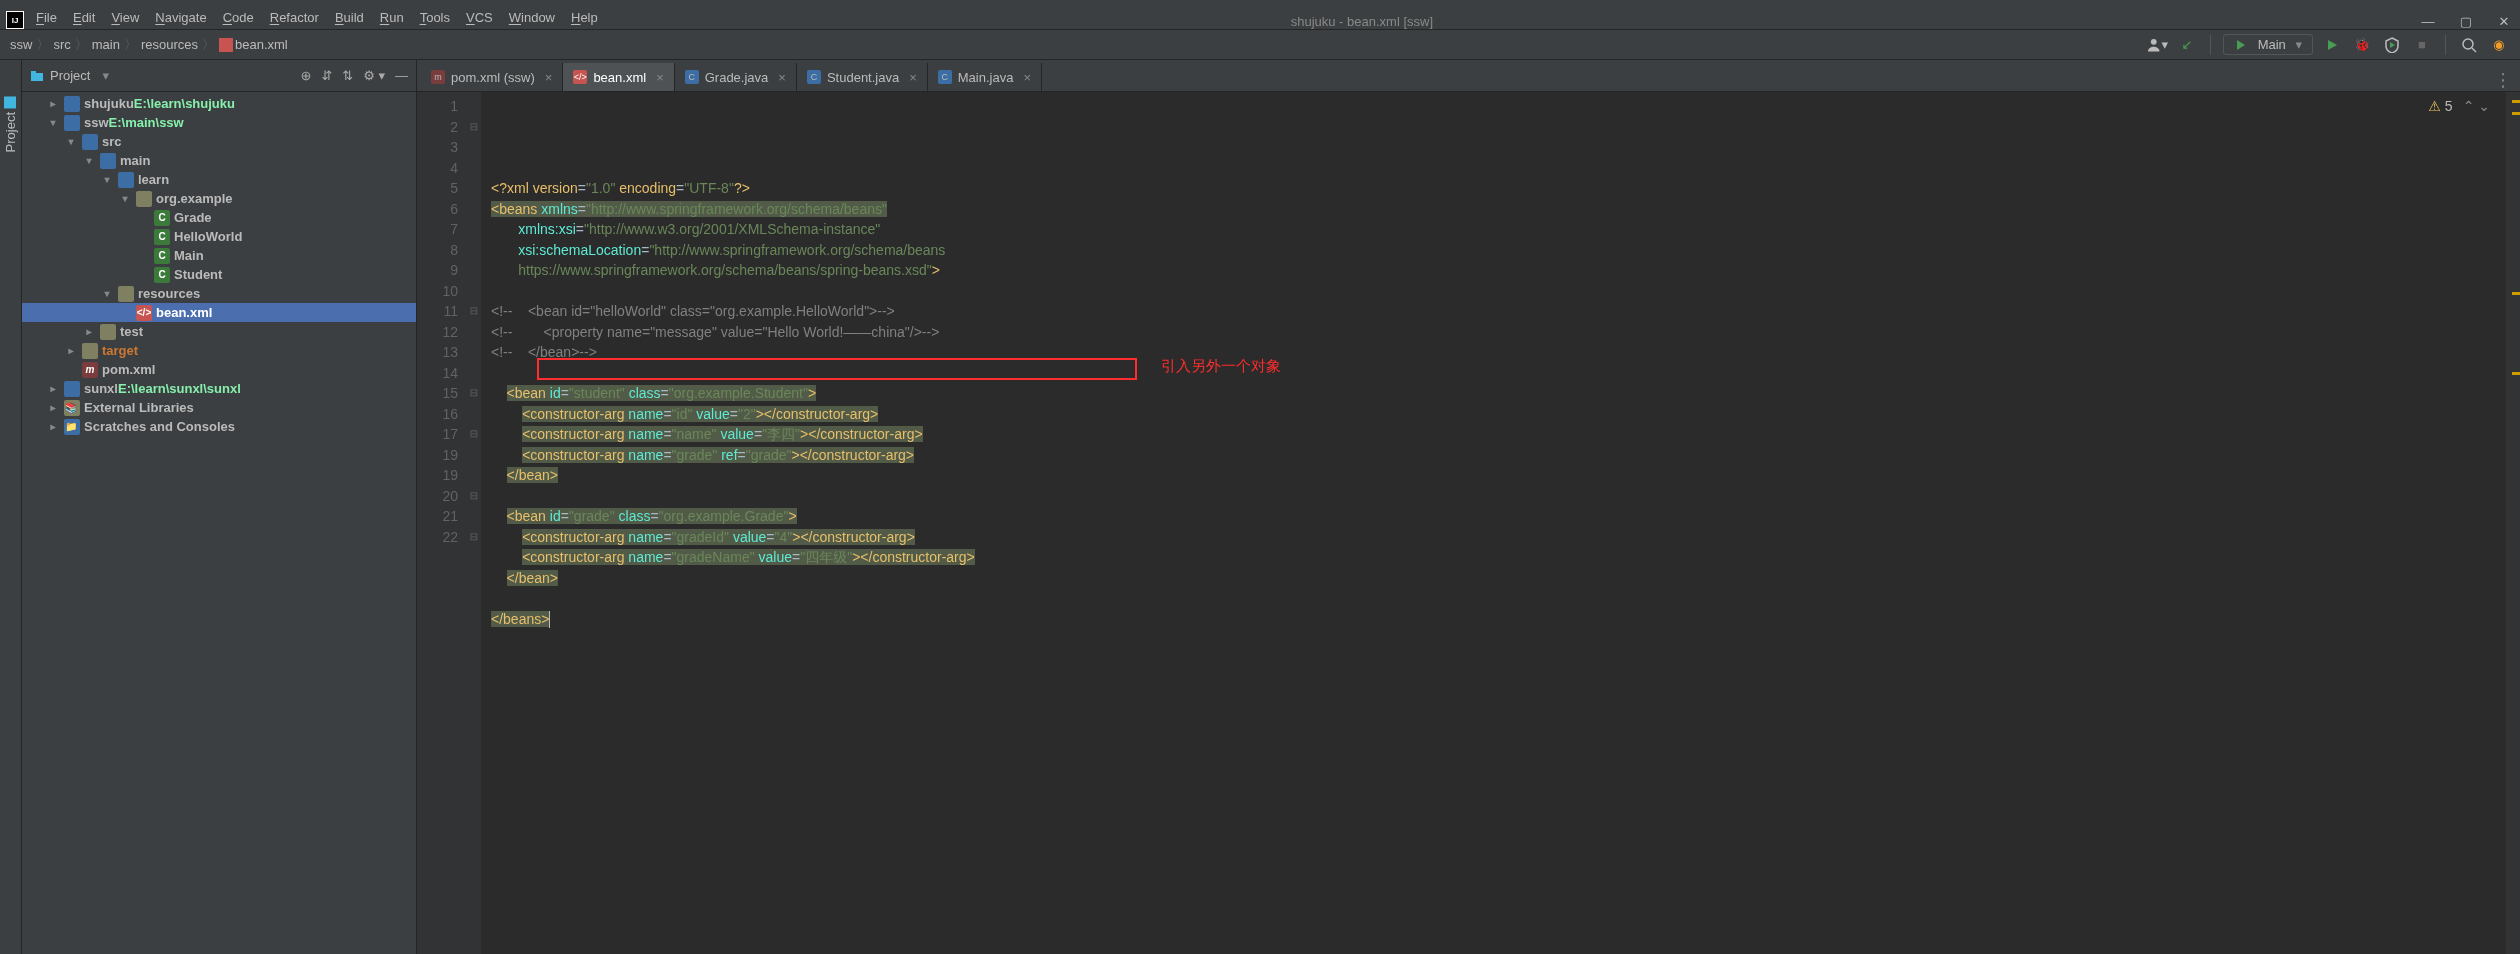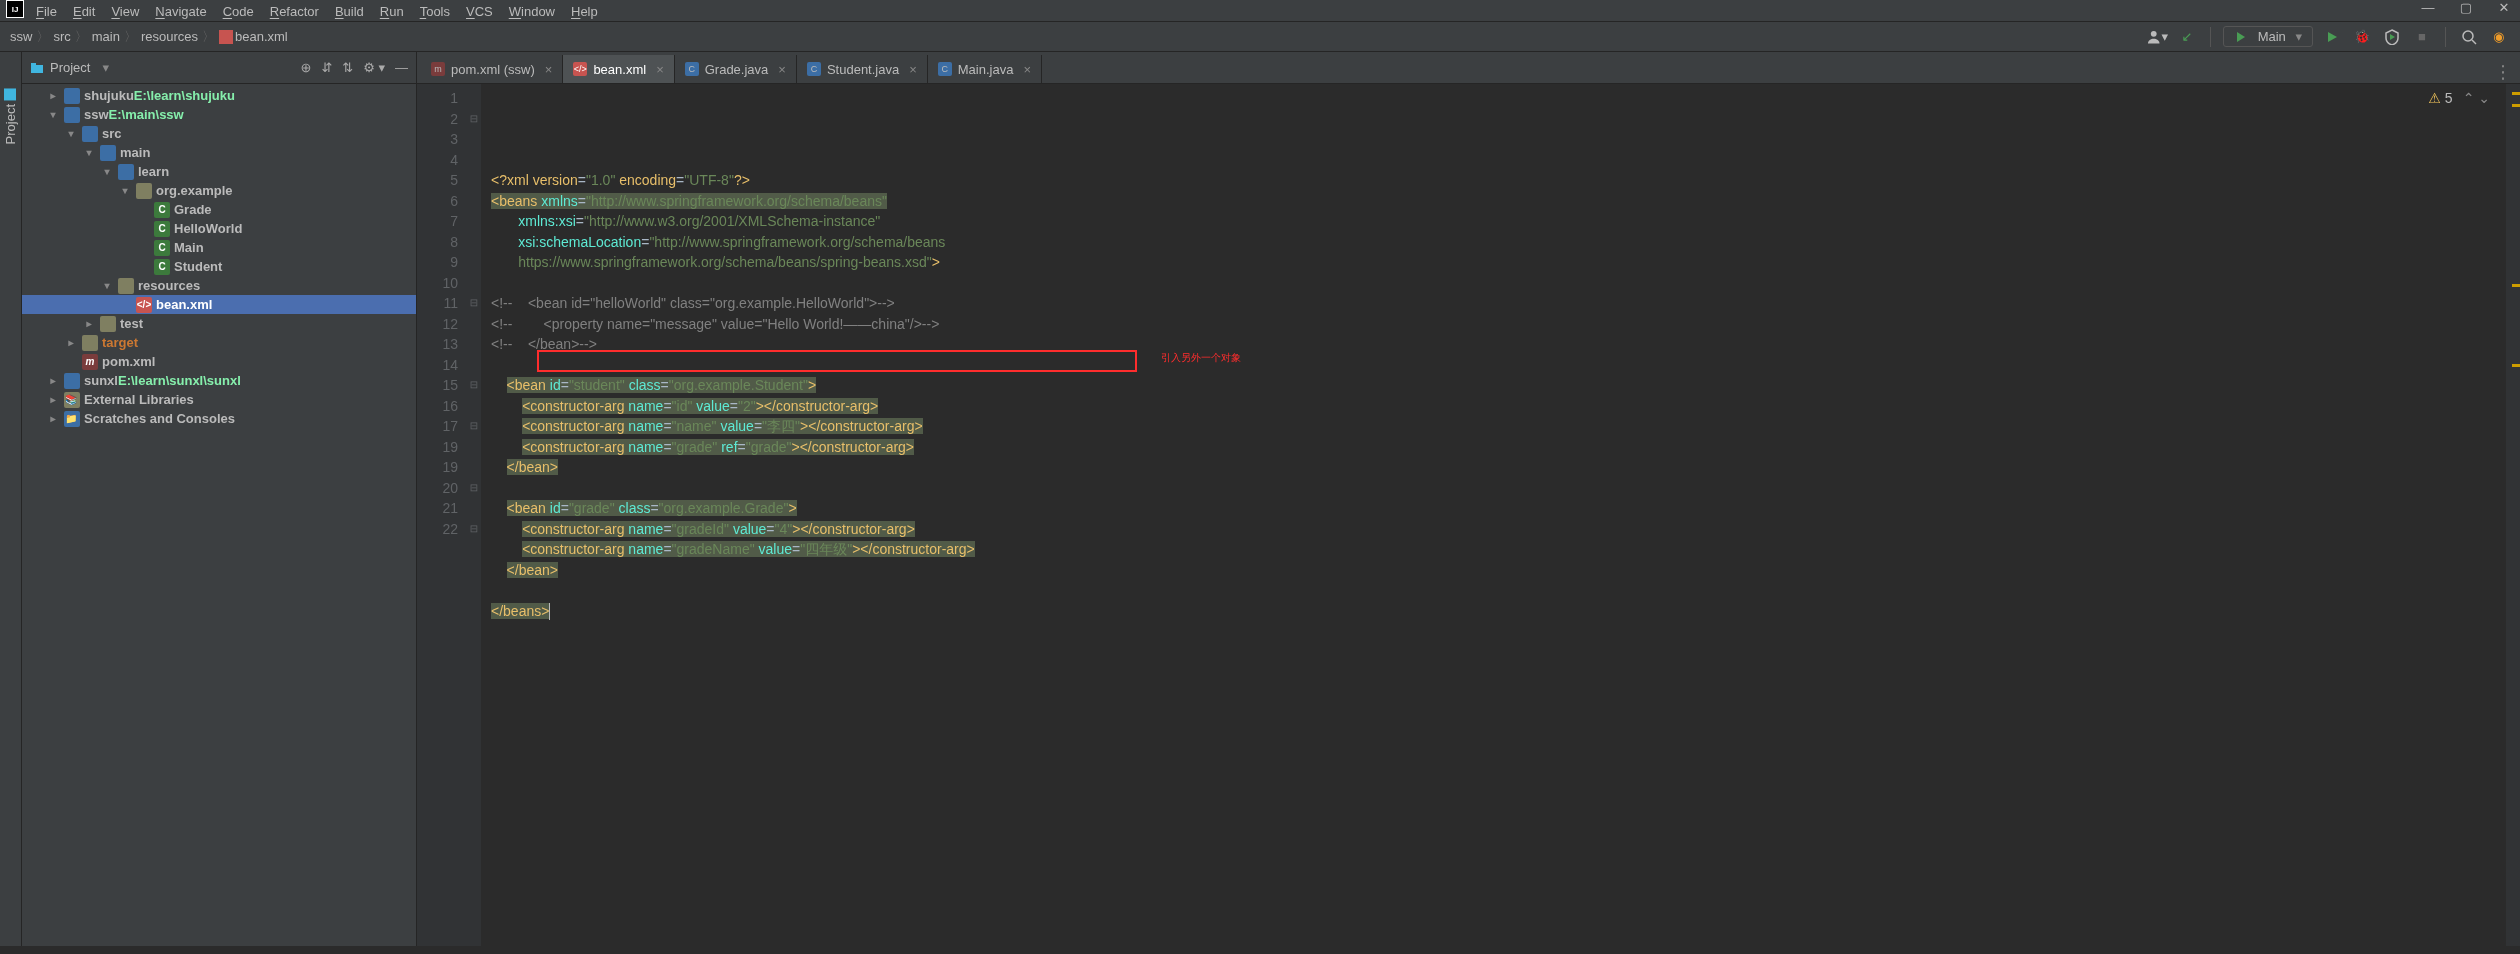--- a/index.html
+++ b/index.html
@@ -20,21 +20,21 @@
     --comment:#808080;
     --caret-line:#323232;
     --sel-hl:#515b48;
     --red:#ff5555;
     --green:#499c54;
     --orange:#cc7832;
   }
   *{box-sizing:border-box;font-family:"Segoe UI",Arial,sans-serif;}
   body{margin:0;background:#2b2b2b;color:var(--fg);font-size:13px;overflow:hidden;width:2520px;height:954px;}
   
-  .titlebar{height:22px;background:var(--bg-titlebar);display:flex;align-items:flex-start;padding:0 6px;border-bottom:1px solid #252525;gap:4px;}
+  .titlebar{height:30px;background:var(--bg-titlebar);display:flex;align-items:flex-end;padding:0 6px;border-bottom:1px solid #252525;gap:4px;}
   .titlebar .app-icon{width:18px;height:18px;background:#000;border:1px solid #fff;display:flex;align-items:center;justify-content:center;}
   .titlebar .app-icon::after{content:"IJ";font-size:8px;color:#fff;font-weight:bold;}
   .menu-item{padding:4px 8px;color:#bbb;cursor:pointer;}
   .menu-item u{text-decoration:underline;text-underline-offset:2px;}
   .titlebar .win-title{flex:1;text-align:center;color:#888;margin-right:300px;}
   .winctrl{display:flex;gap:18px;margin-left:auto;color:#bbb;}
   .winctrl span{width:20px;text-align:center;cursor:pointer;}
   
   .navbar{height:30px;background:var(--bg-toolbar);display:flex;align-items:center;padding:0 10px;border-bottom:1px solid #252525;}
   .breadcrumb{display:flex;align-items:center;gap:4px;color:#bbb;}
@@ -95,21 +95,21 @@
   .code-line{height:20.5px;}
   .hl{background:#515b48;}
   .tg{color:#e8bf6a;}
   .at{color:#5eead4;}
   .st{color:#6a8759;}
   .cm{color:#808080;}
   .eq{color:#a9b7c6;}
   .caret{border-left:1px solid #bbb;display:inline-block;height:17px;vertical-align:middle;}
   
   .red-box{position:absolute;border:2px solid #ff2d2d;pointer-events:none;}
-  .red-note{position:absolute;color:#ff2d2d;font-family:"Segoe UI",sans-serif;font-size:10px;}
+  .red-note{position:absolute;color:#ff2d2d;font-family:"Segoe UI",sans-serif;font-size:15px;}
   
   .problems{position:absolute;top:6px;right:30px;display:flex;align-items:center;gap:4px;color:#bbb;}
   .problems .warn{color:#f2c55c;}
   .problems .chev{color:#888;margin-left:6px;}
   
   .right-strip{width:14px;background:#313335;position:relative;}
   .right-strip .marker{position:absolute;right:0;width:8px;height:3px;}
   .m-warn{background:#cc9c00;}
 </style>
 </head>
@@ -124,20 +124,21 @@
       <span class="menu-item"><u>N</u>avigate</span>
       <span class="menu-item"><u>C</u>ode</span>
       <span class="menu-item"><u>R</u>efactor</span>
       <span class="menu-item"><u>B</u>uild</span>
       <span class="menu-item"><u>R</u>un</span>
       <span class="menu-item"><u>T</u>ools</span>
       <span class="menu-item"><u>V</u>CS</span>
       <span class="menu-item"><u>W</u>indow</span>
       <span class="menu-item"><u>H</u>elp</span>
     </div>
+  <div class="win-title">shujuku - bean.xml [ssw]</div>
   <div class="winctrl">
     <span>—</span>
     <span>▢</span>
     <span>✕</span>
   </div>
 </div>
 
 <div class="navbar">
   <div class="breadcrumb" id="breadcrumb">
       <span>ssw</span>

